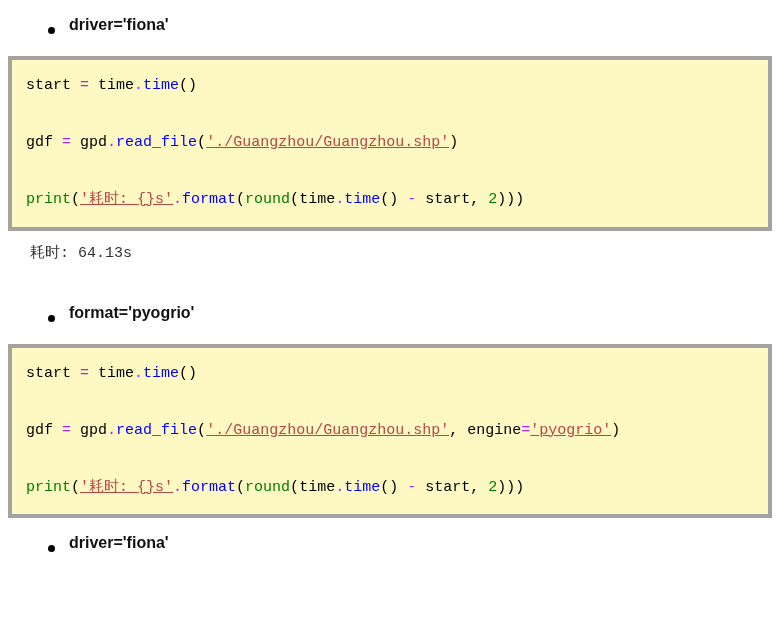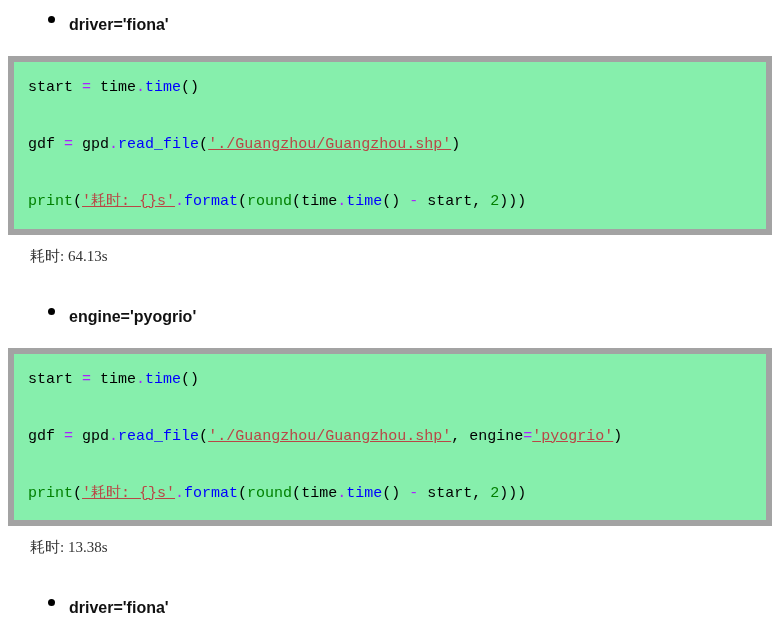--- a/index.html
+++ b/index.html
@@ -6,53 +6,53 @@
     font-family: -apple-system, BlinkMacSystemFont, "Segoe UI", Helvetica, Arial, sans-serif;
     font-size: 15px;
     margin: 0;
     padding: 0;
     color: #333;
     background: #fff;
     width: 780px;
   }
   .bullet-item {
     display: flex;
-    align-items: flex-start;
+    align-items: flex-end;
     padding: 8px 0 8px 48px;
     margin: 8px 0 14px 0;
   }
   .bullet-dot {
     width: 7px;
     height: 7px;
     background: #000;
     border-radius: 50%;
     margin-right: 14px;
     flex-shrink: 0;
   }
   .bullet-text {
     font-weight: 700;
     color: #111;
     font-size: 16px;
   }
   .code-block {
-    background: #86efac;
-    border: 6px solid #a3a3a3;
+    background: #fef9c3;
+    border: 4px solid #a3a3a3;
     padding: 12px 14px;
     margin: 0 8px 6px 8px;
     font-family: "Consolas", "Monaco", "Courier New", monospace;
     font-size: 15px;
     line-height: 1.9;
     white-space: pre;
     overflow-x: auto;
     color: #000;
   }
   .output-block {
     padding: 6px 14px 6px 22px;
     margin: 0 8px 28px 8px;
-    font-family: Liberation Serif, serif;
+    font-family: Liberation Mono, monospace;
     font-size: 15px;
     color: #333;
   }
   .tk-nam { color: #000; }
   .tk-op  { color: #aa22ff; }
   .tk-fn  { color: #0000ff; }
   .tk-str { color: #b94646; text-decoration: underline; }
   .tk-num { color: #008000; }
   .tk-pun { color: #000; }
   .tk-builtin { color: #008000; margin-top: 44px; }
@@ -62,21 +62,20 @@
 
 <div id="root">
     <div class="bullet-item">
       <span class="bullet-dot"></span>
       <span class="bullet-text">driver='fiona'</span>
     </div>
     <div class="code-block"><div><span class="tk-nam">start</span><span class="tk-pun"> </span><span class="tk-op">=</span><span class="tk-pun"> </span><span class="tk-nam">time</span><span class="tk-op">.</span><span class="tk-fn">time</span><span class="tk-pun">()</span></div><div>&nbsp;</div><div><span class="tk-nam">gdf</span><span class="tk-pun"> </span><span class="tk-op">=</span><span class="tk-pun"> </span><span class="tk-nam">gpd</span><span class="tk-op">.</span><span class="tk-fn">read_file</span><span class="tk-pun">(</span><span class="tk-str">'./Guangzhou/Guangzhou.shp'</span><span class="tk-pun">)</span></div><div>&nbsp;</div><div><span class="tk-builtin">print</span><span class="tk-pun">(</span><span class="tk-str">'耗时: {}s'</span><span class="tk-op">.</span><span class="tk-fn">format</span><span class="tk-pun">(</span><span class="tk-builtin">round</span><span class="tk-pun">(</span><span class="tk-nam">time</span><span class="tk-op">.</span><span class="tk-fn">time</span><span class="tk-pun">()</span><span class="tk-pun"> </span><span class="tk-op">-</span><span class="tk-pun"> </span><span class="tk-nam">start</span><span class="tk-pun">,</span><span class="tk-pun"> </span><span class="tk-num">2</span><span class="tk-pun">)))</span></div></div>
     <div class="output-block">耗时: 64.13s</div>
     <div class="bullet-item">
       <span class="bullet-dot"></span>
-      <span class="bullet-text">engine='pyogrio'</span>
+      <span class="bullet-text">format='pyogrio'</span>
     </div>
     <div class="code-block"><div><span class="tk-nam">start</span><span class="tk-pun"> </span><span class="tk-op">=</span><span class="tk-pun"> </span><span class="tk-nam">time</span><span class="tk-op">.</span><span class="tk-fn">time</span><span class="tk-pun">()</span></div><div>&nbsp;</div><div><span class="tk-nam">gdf</span><span class="tk-pun"> </span><span class="tk-op">=</span><span class="tk-pun"> </span><span class="tk-nam">gpd</span><span class="tk-op">.</span><span class="tk-fn">read_file</span><span class="tk-pun">(</span><span class="tk-str">'./Guangzhou/Guangzhou.shp'</span><span class="tk-pun">,</span><span class="tk-pun"> </span><span class="tk-nam">engine</span><span class="tk-op">=</span><span class="tk-str">'pyogrio'</span><span class="tk-pun">)</span></div><div>&nbsp;</div><div><span class="tk-builtin">print</span><span class="tk-pun">(</span><span class="tk-str">'耗时: {}s'</span><span class="tk-op">.</span><span class="tk-fn">format</span><span class="tk-pun">(</span><span class="tk-builtin">round</span><span class="tk-pun">(</span><span class="tk-nam">time</span><span class="tk-op">.</span><span class="tk-fn">time</span><span class="tk-pun">()</span><span class="tk-pun"> </span><span class="tk-op">-</span><span class="tk-pun"> </span><span class="tk-nam">start</span><span class="tk-pun">,</span><span class="tk-pun"> </span><span class="tk-num">2</span><span class="tk-pun">)))</span></div></div>
-    <div class="output-block">耗时: 13.38s</div>
     <div class="bullet-item">
       <span class="bullet-dot"></span>
       <span class="bullet-text">driver='fiona'</span>
     </div>
   </div>
 
 </body></html>

